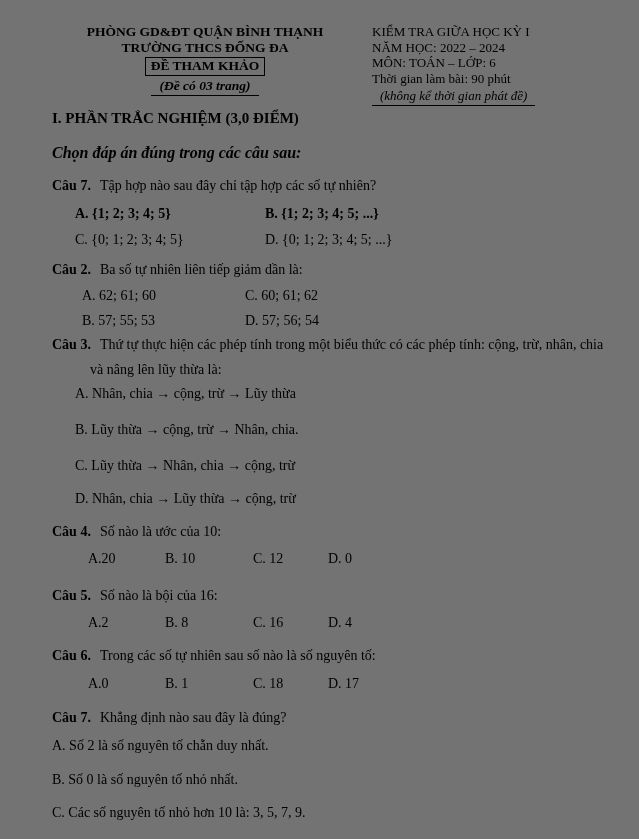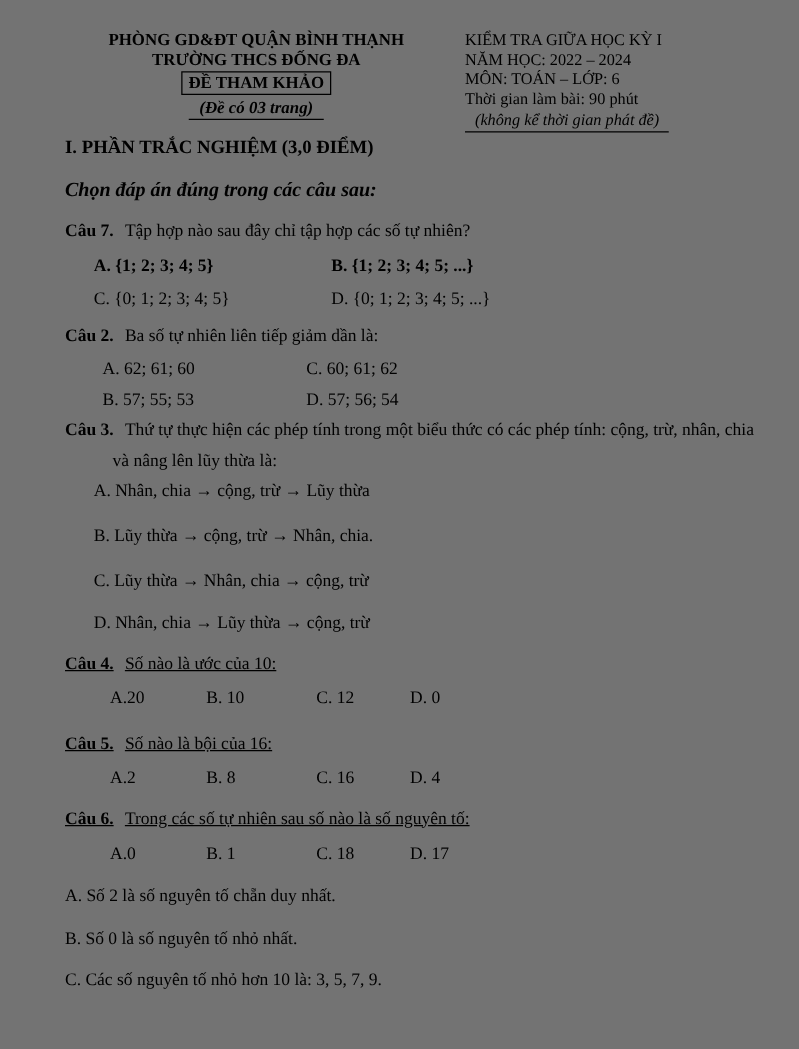--- a/index.html
+++ b/index.html
@@ -77,21 +77,21 @@
   
   .q3-text { margin-bottom: 7px; }
   .q3-line2 { padding-left: 38px; margin-top: 8px; }
   .q3-opt { margin-left: 23px; }
   .q3-opt.oA { margin-bottom: 19px; }
   .q3-opt.oB { margin-bottom: 19px; }
   .q3-opt.oC { margin-bottom: 16px; }
   .q3-opt.oD { margin-bottom: 16px; }
 
   
-  .q46-text { margin-bottom: 10px; text-decoration: underline; }
+  .q46-text { margin-bottom: 10px; }
   .q46-row { margin-left: 36px; }
   .q46-row .c1 { width: 77px; }
   .q46-row .c2 { width: 88px; }
   .q46-row .c3 { width: 75px; }
   .q4-row { margin-bottom: 20px; }
   .q5-row { margin-bottom: 16px; }
   .q6-text { margin-bottom: 11px; }
   .q6-row { margin-bottom: 17px; }
   .q5-text { margin-bottom: 10px; }
 
@@ -189,18 +189,21 @@
   <div>
     <p class="q-text q46-text q6-text">
       <span class="q-label">Câu 6.</span><span>Trong các số tự nhiên sau số nào là số nguyên tố:</span>
     </p>
     <div class="q46-row q6-row">
       <span class="opt c1">A.0</span><span class="opt c2">B. 1</span><span class="opt c3">C. 18</span><span class="opt">D. 17</span>
     </div>
   </div>
 
   <div>
+    <p class="q-text q7-text">
+      <span class="q-label">Câu 7.</span><span>Khẳng định nào sau đây là đúng?</span>
+    </p>
     <div class="q7-opt oA">A. Số 2 là số nguyên tố chẵn duy nhất.</div>
     <div class="q7-opt oB">B. Số 0 là số nguyên tố nhỏ nhất.</div>
     <div class="q7-opt oC">C. Các số nguyên tố nhỏ hơn 10 là: 3, 5, 7, 9.</div>
   </div>
 
 </div>
 
 </body></html>

